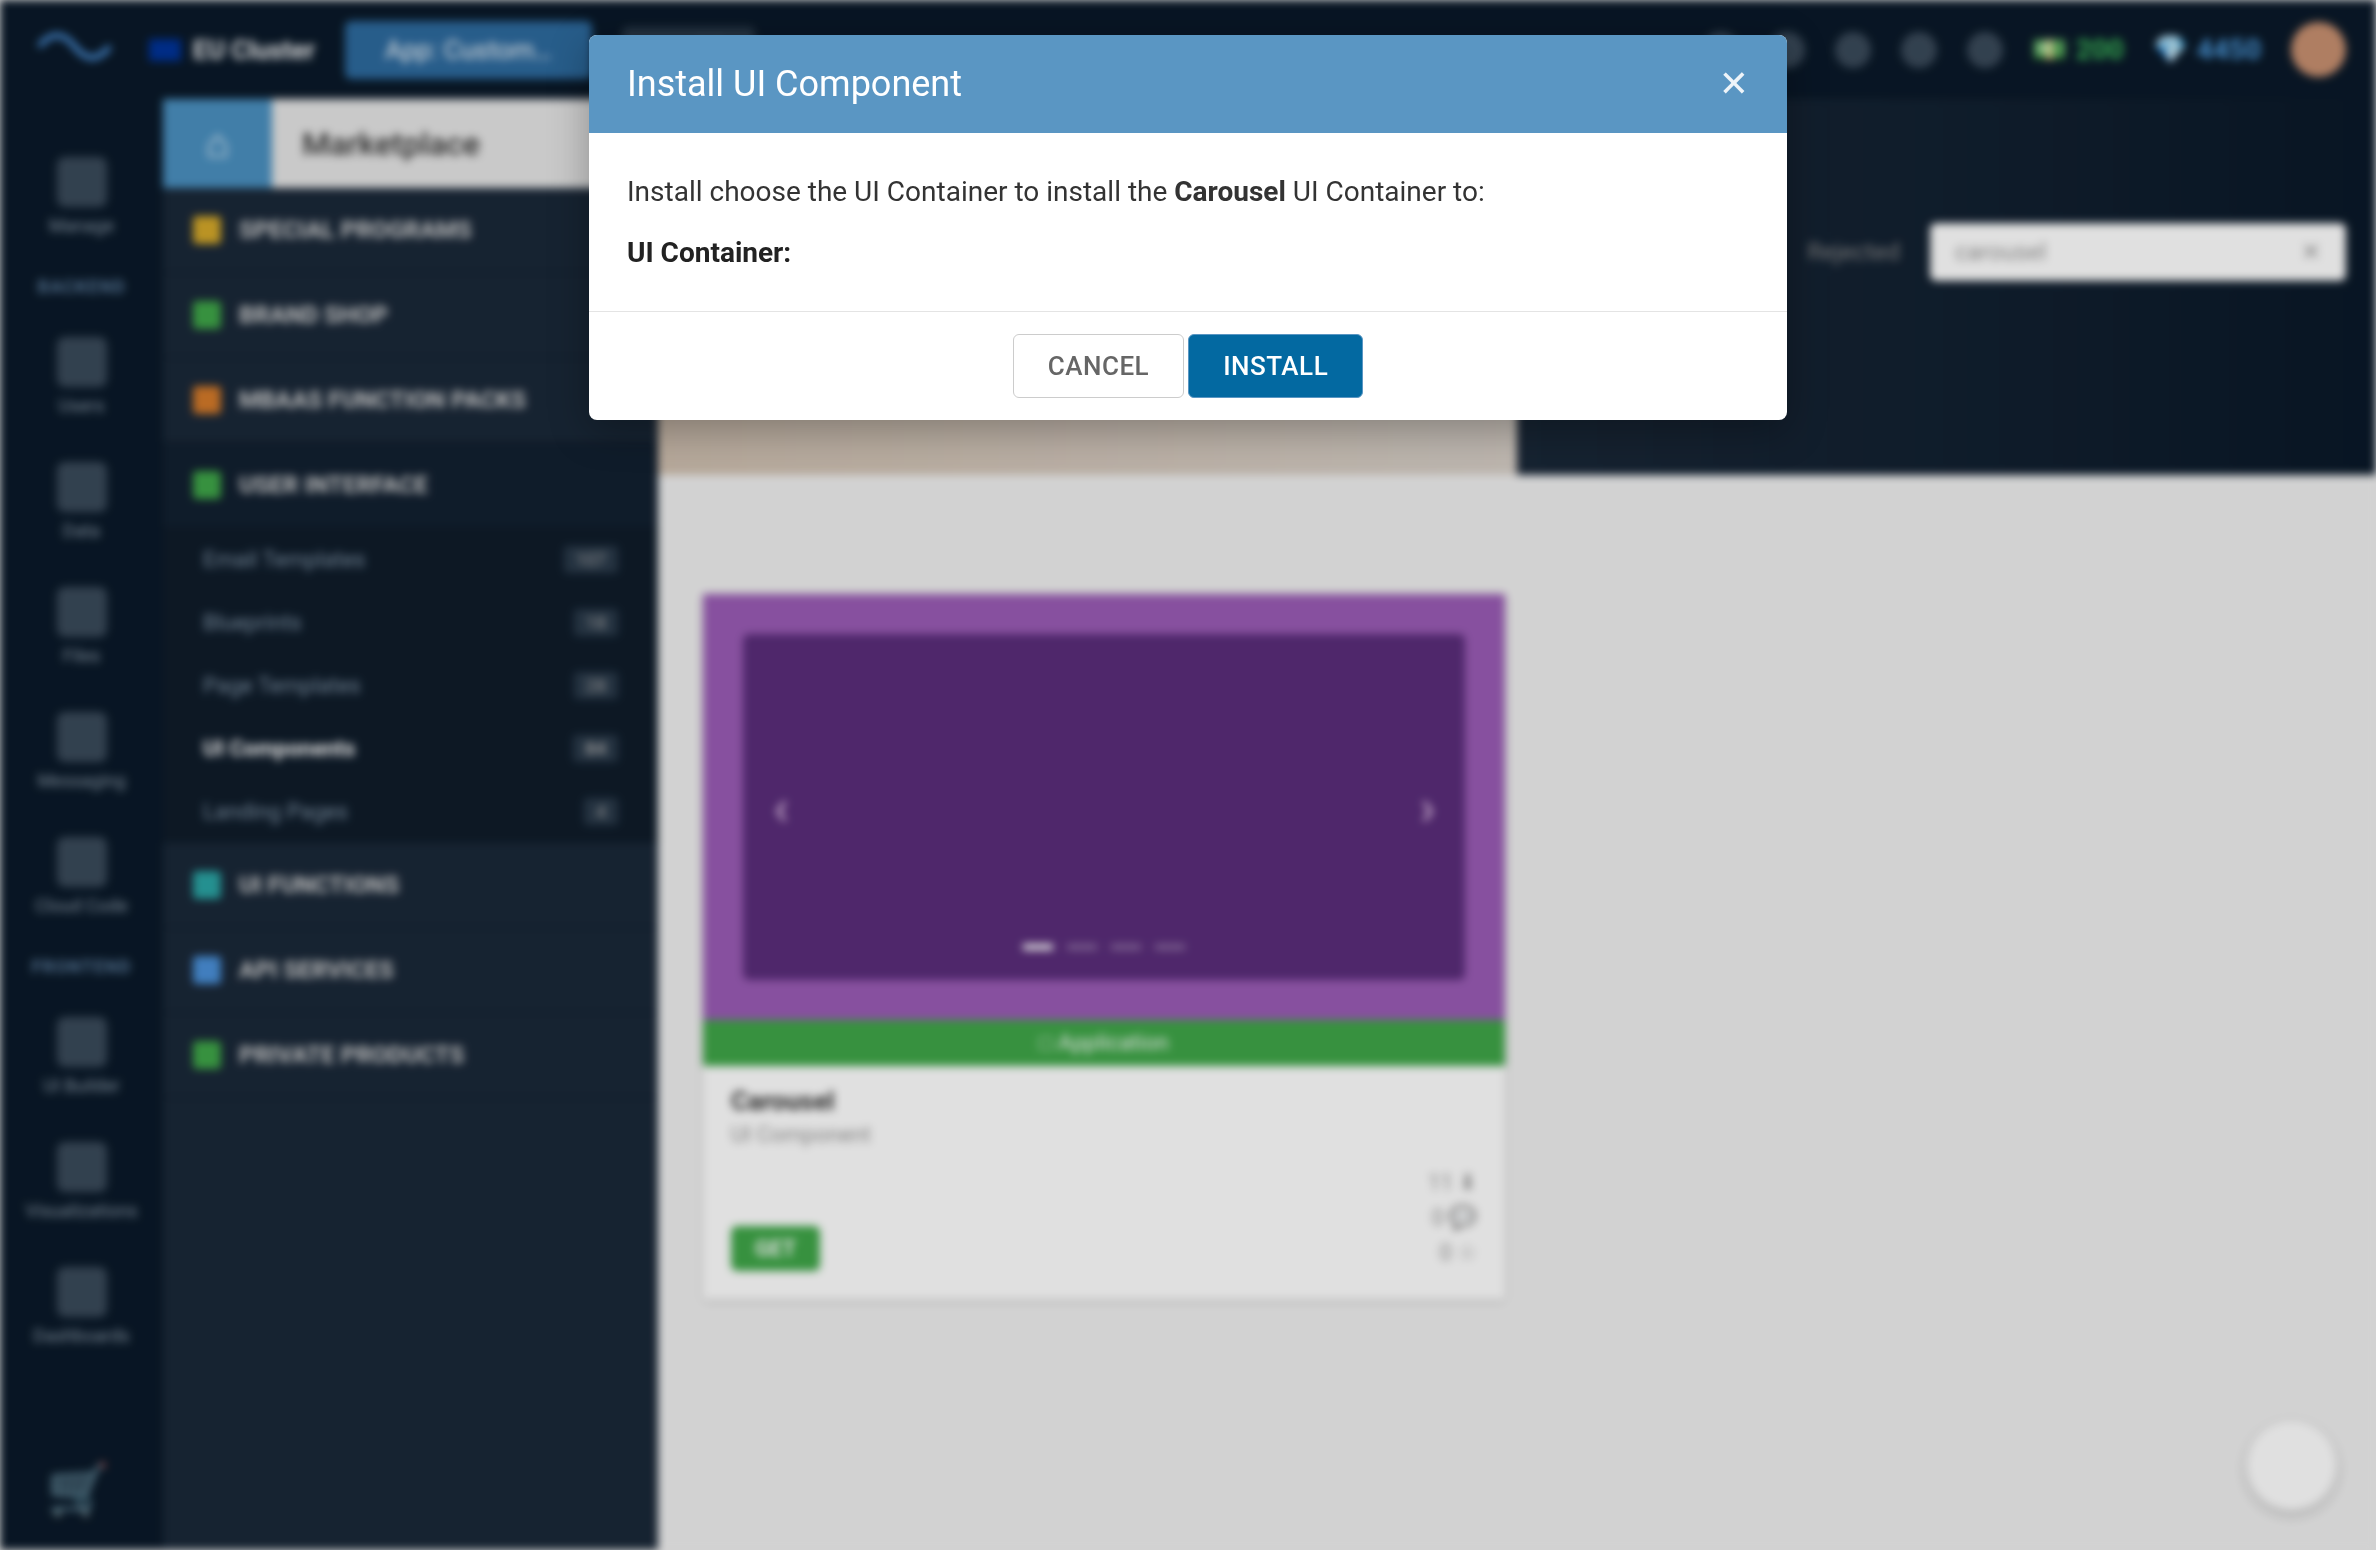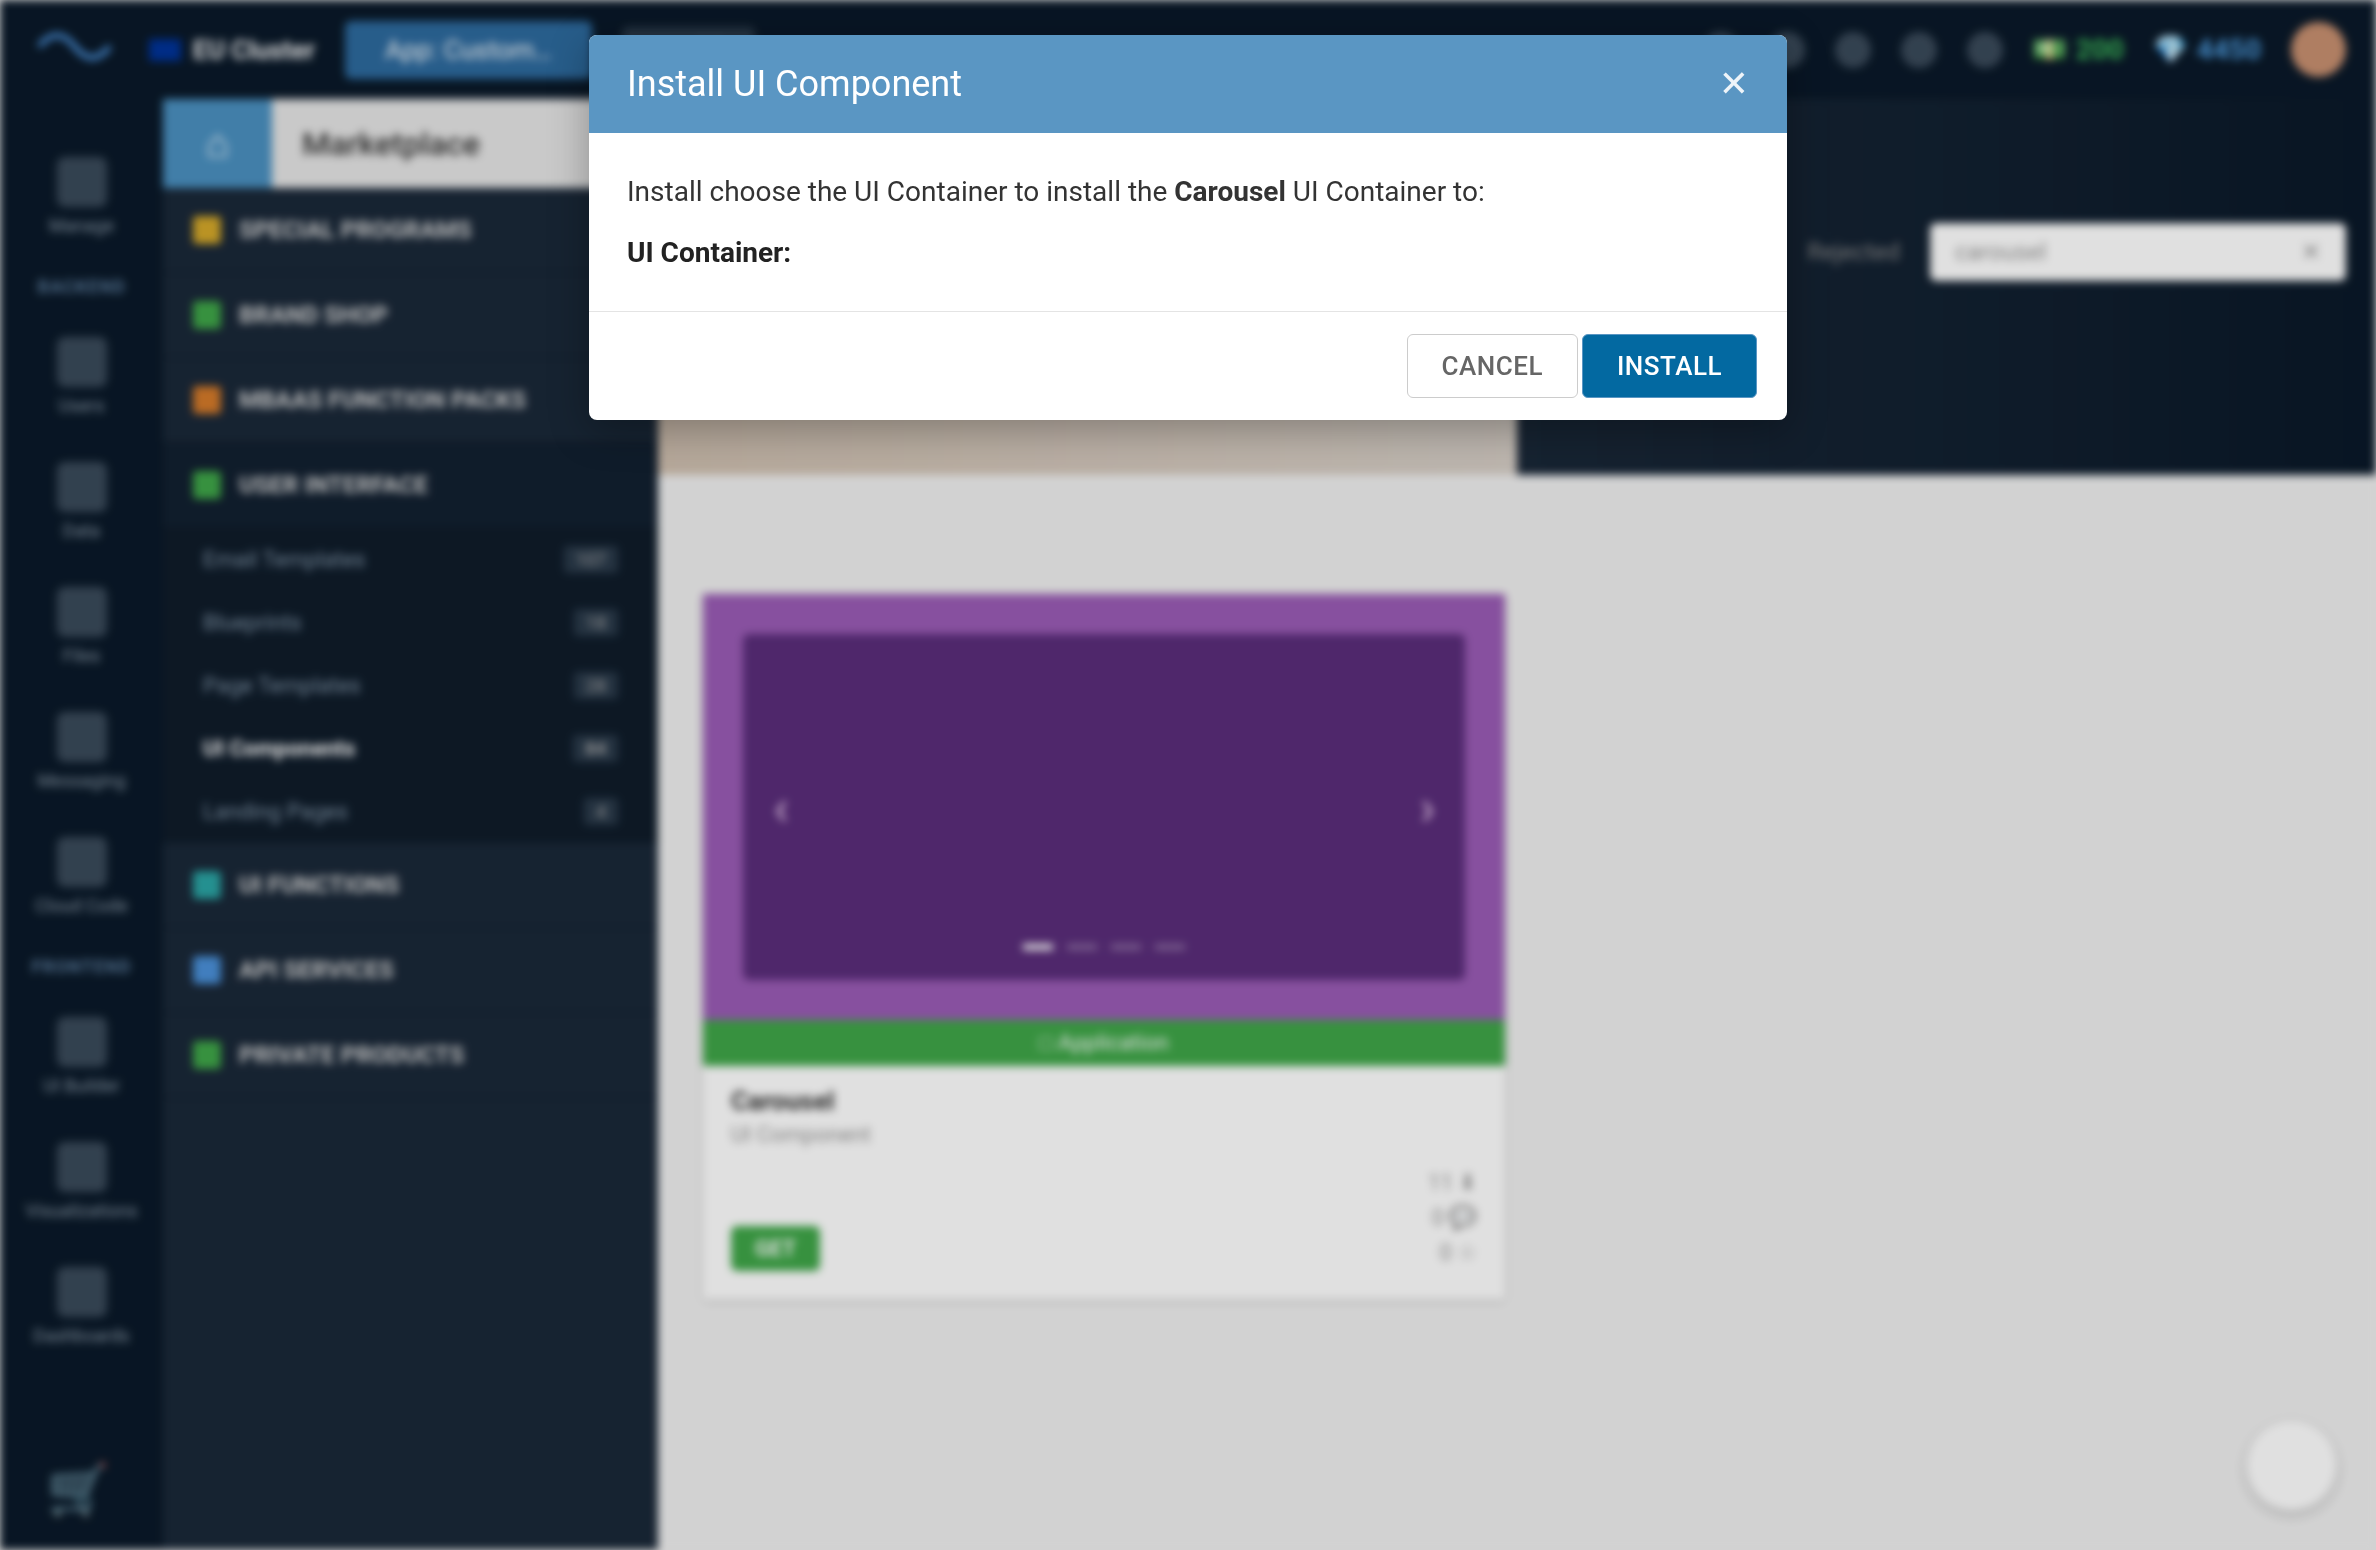--- a/index.html
+++ b/index.html
@@ -166,21 +166,21 @@
       border:1px solid #ccc; border-radius:6px;
       padding: 18px 24px;
       font-size:28px; color:#333;
       display:flex; justify-content:space-between; align-items:center;
       cursor:pointer;
     }
     .dd-caret { color:#bbb; font-size:20px; }
     .modal-foot {
       border-top:1px solid #e4e4e4;
       padding: 22px 30px;
-      display:flex; justify-content:flex-end; gap:4px;
+      display:flex; justify-content:center; gap:4px;
     }
     .btn {
       padding: 16px 34px;
       font-size:26px;
       border-radius:6px;
       cursor:pointer;
       font-weight:500;
       letter-spacing:0.5px;
     }
     .btn-cancel { background:#fff; border:1px solid #ccc; color:#666; }

